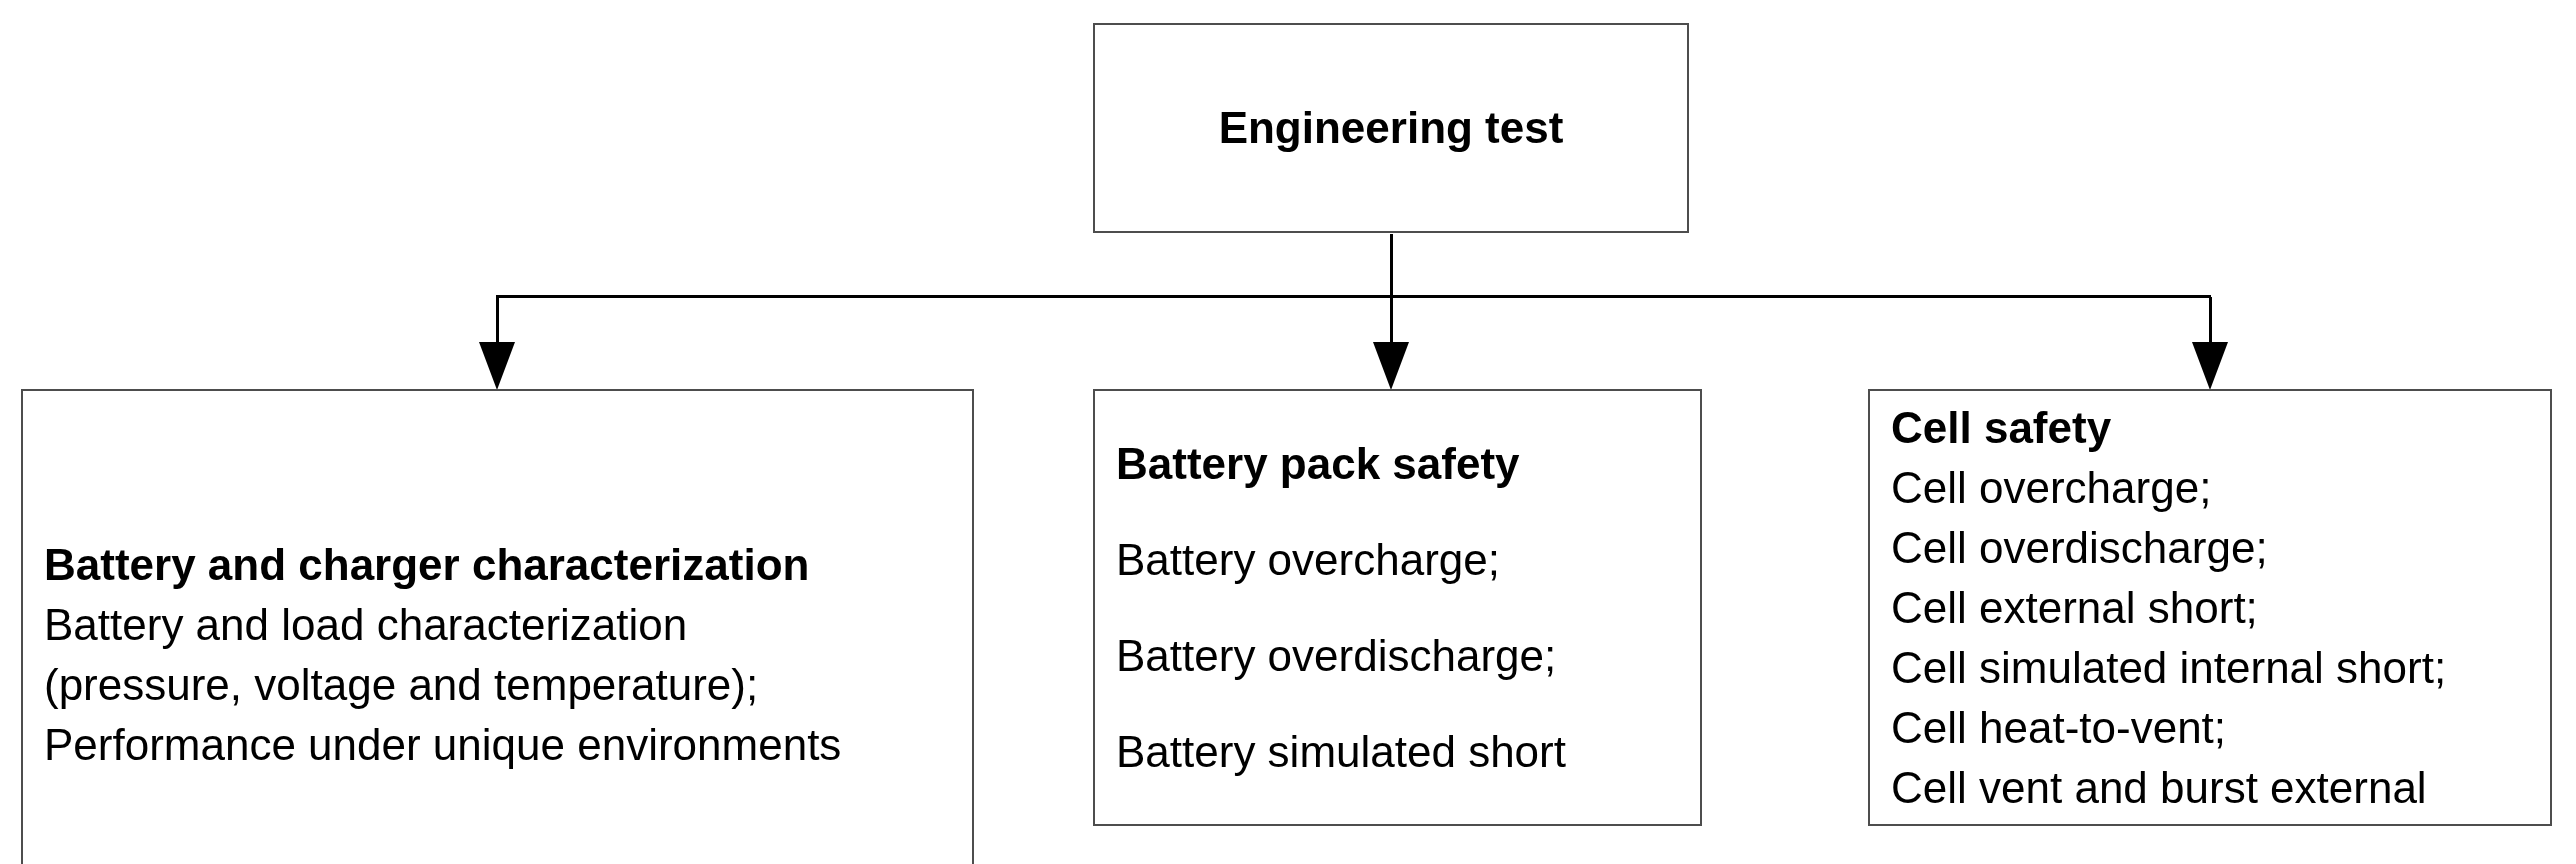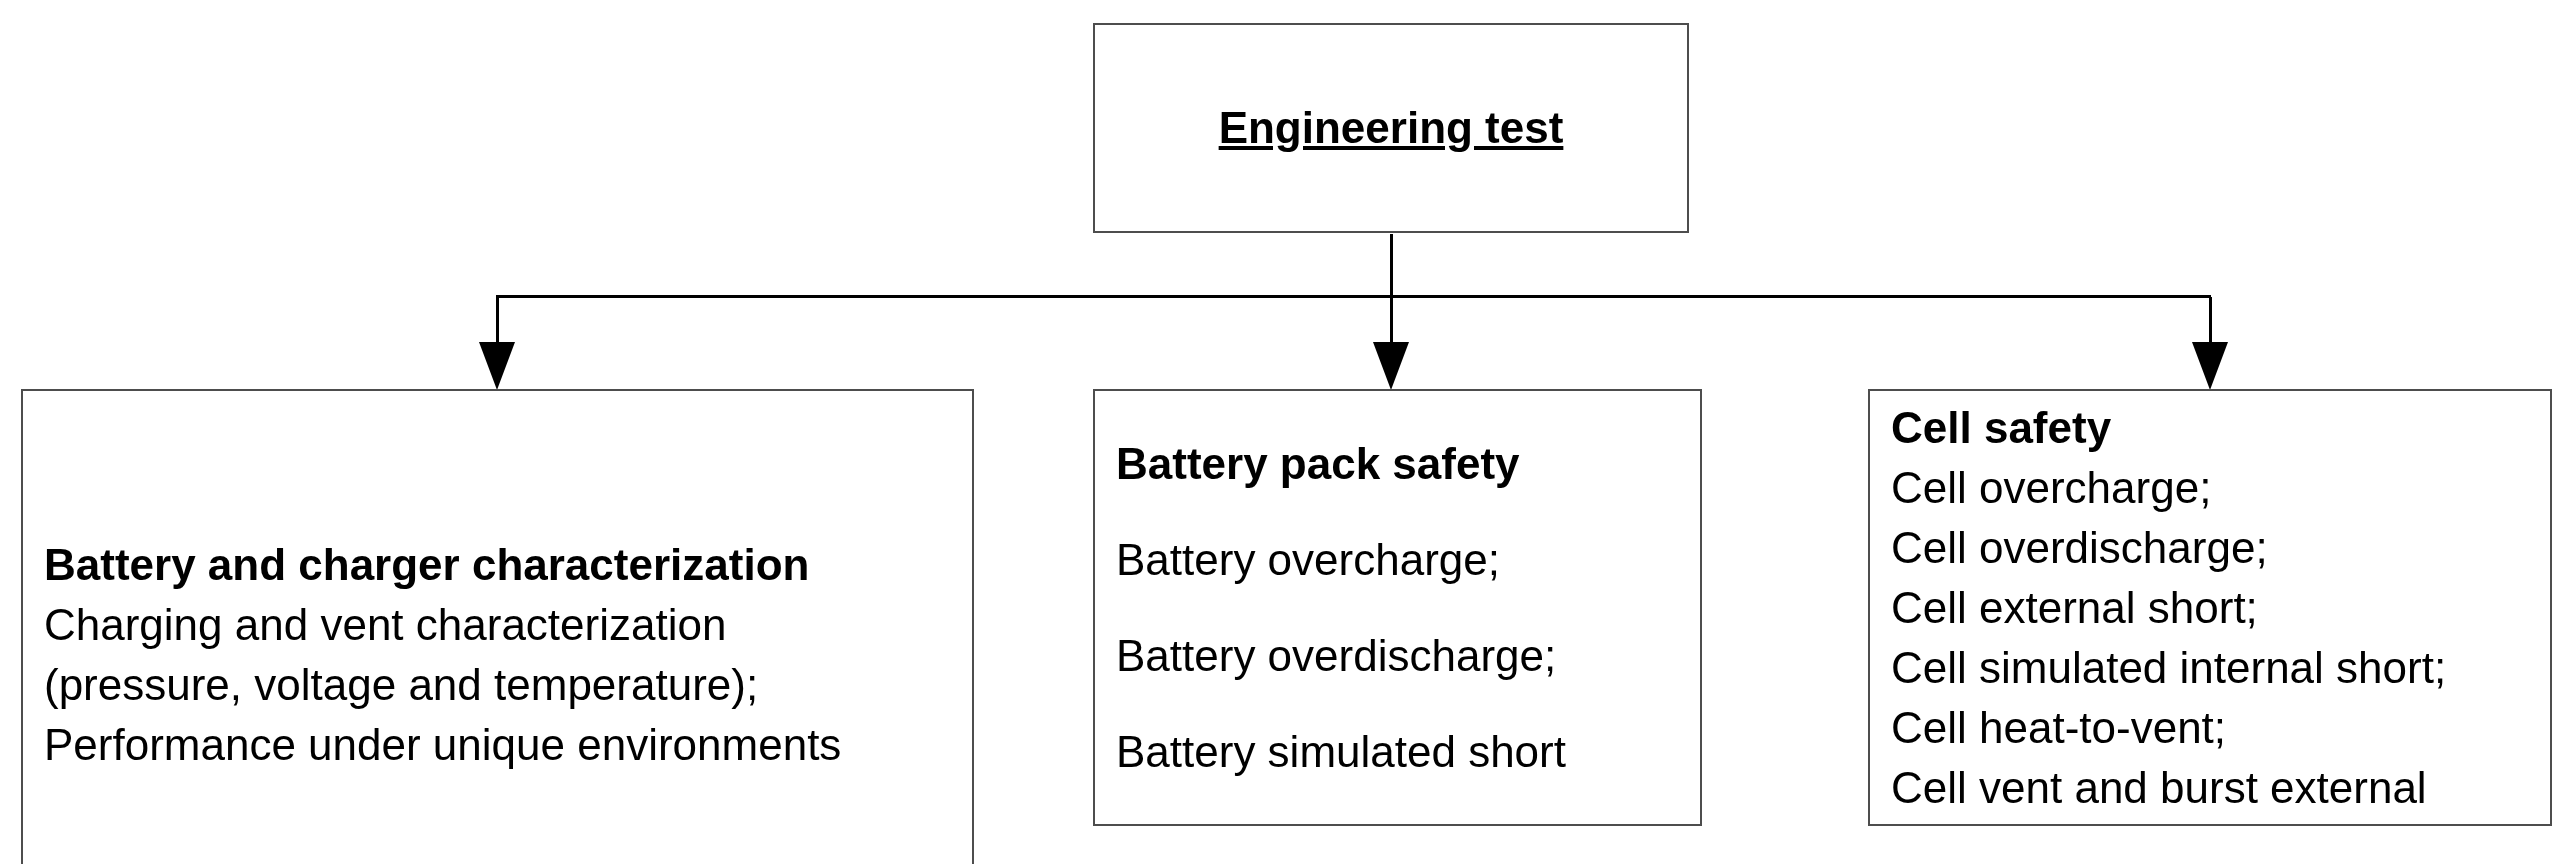--- a/index.html
+++ b/index.html
@@ -21,21 +21,20 @@
     border: 2.1px solid var(--border, #4d4d4d);
     background: #ffffff;
     display: flex;
     flex-direction: column;
     justify-content: center;
     padding: 0 0 0 21px;
   }
   .box.centered {
     align-items: center;
     padding: 0;
-    text-decoration: underline;
   }
   .line {
     font-size: 44px;
     line-height: 60px;
     color: var(--text, #000000);
     white-space: nowrap;
     font-weight: 400;
   }
   .title {
     font-weight: 700;
@@ -80,21 +79,21 @@
   <div class="conn" id="conn-horizontal"></div>
   <div class="conn" id="conn-drop-left"></div>
   <div class="conn" id="conn-drop-middle"></div>
   <div class="conn" id="conn-drop-right"></div>
   <div class="arrowhead" id="arrow-left"></div>
   <div class="arrowhead" id="arrow-middle"></div>
   <div class="arrowhead" id="arrow-right"></div>
 
   <div class="box" id="box-left">
     <div class="line title">Battery and charger characterization</div>
-    <div class="line">Charging and vent characterization</div>
+    <div class="line">Battery and load characterization</div>
     <div class="line">(pressure, voltage and temperature);</div>
     <div class="line">Performance under unique environments</div>
   </div>
 
   <div class="box" id="box-middle">
     <div class="line title">Battery pack safety</div>
     <div class="line">Battery overcharge;</div>
     <div class="line">Battery overdischarge;</div>
     <div class="line">Battery simulated short</div>
   </div>

